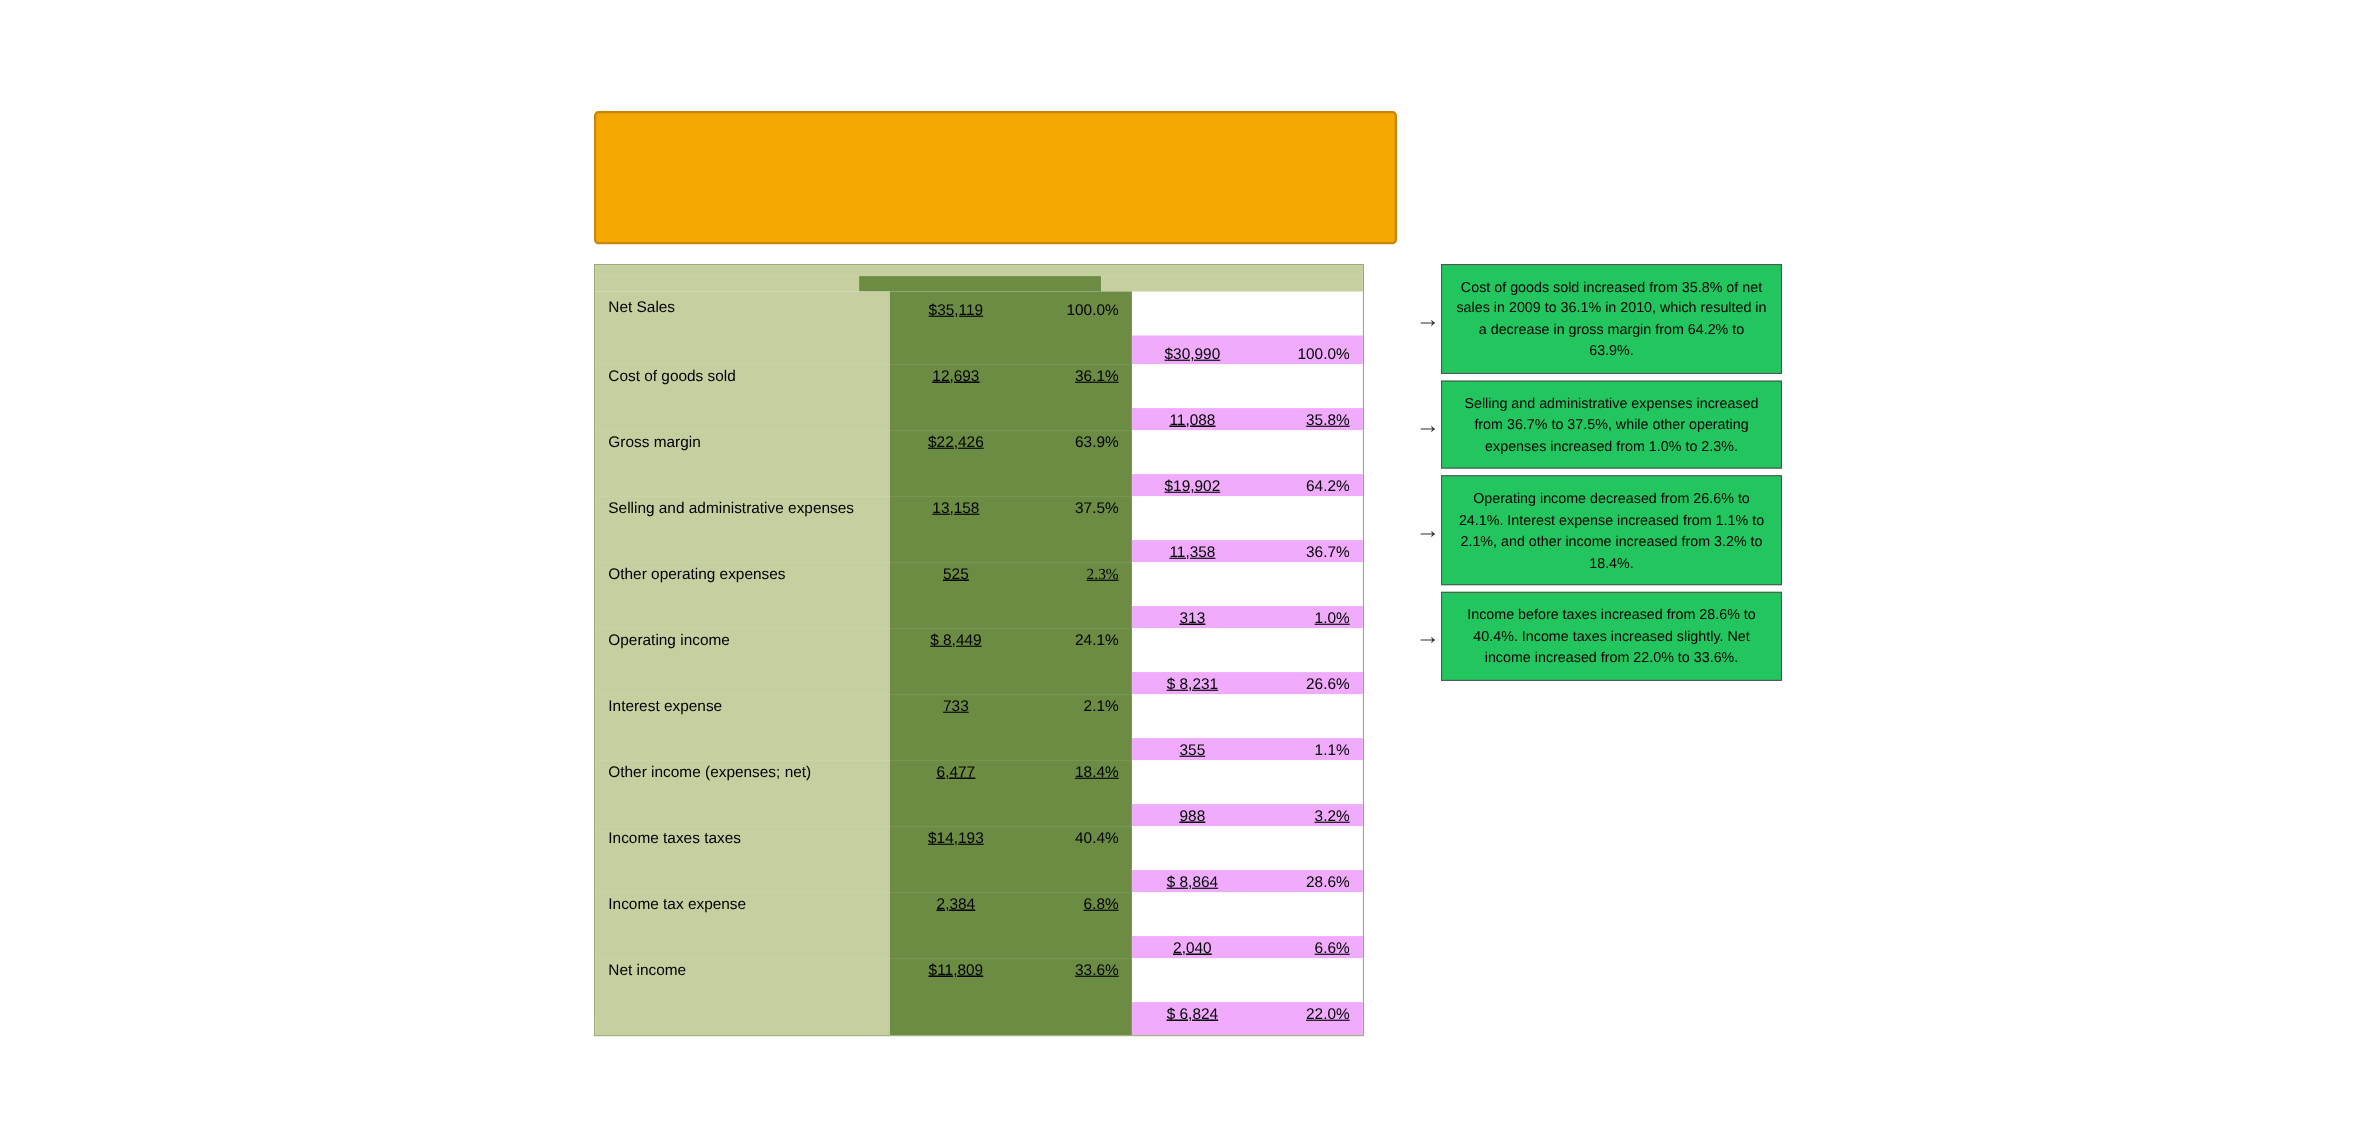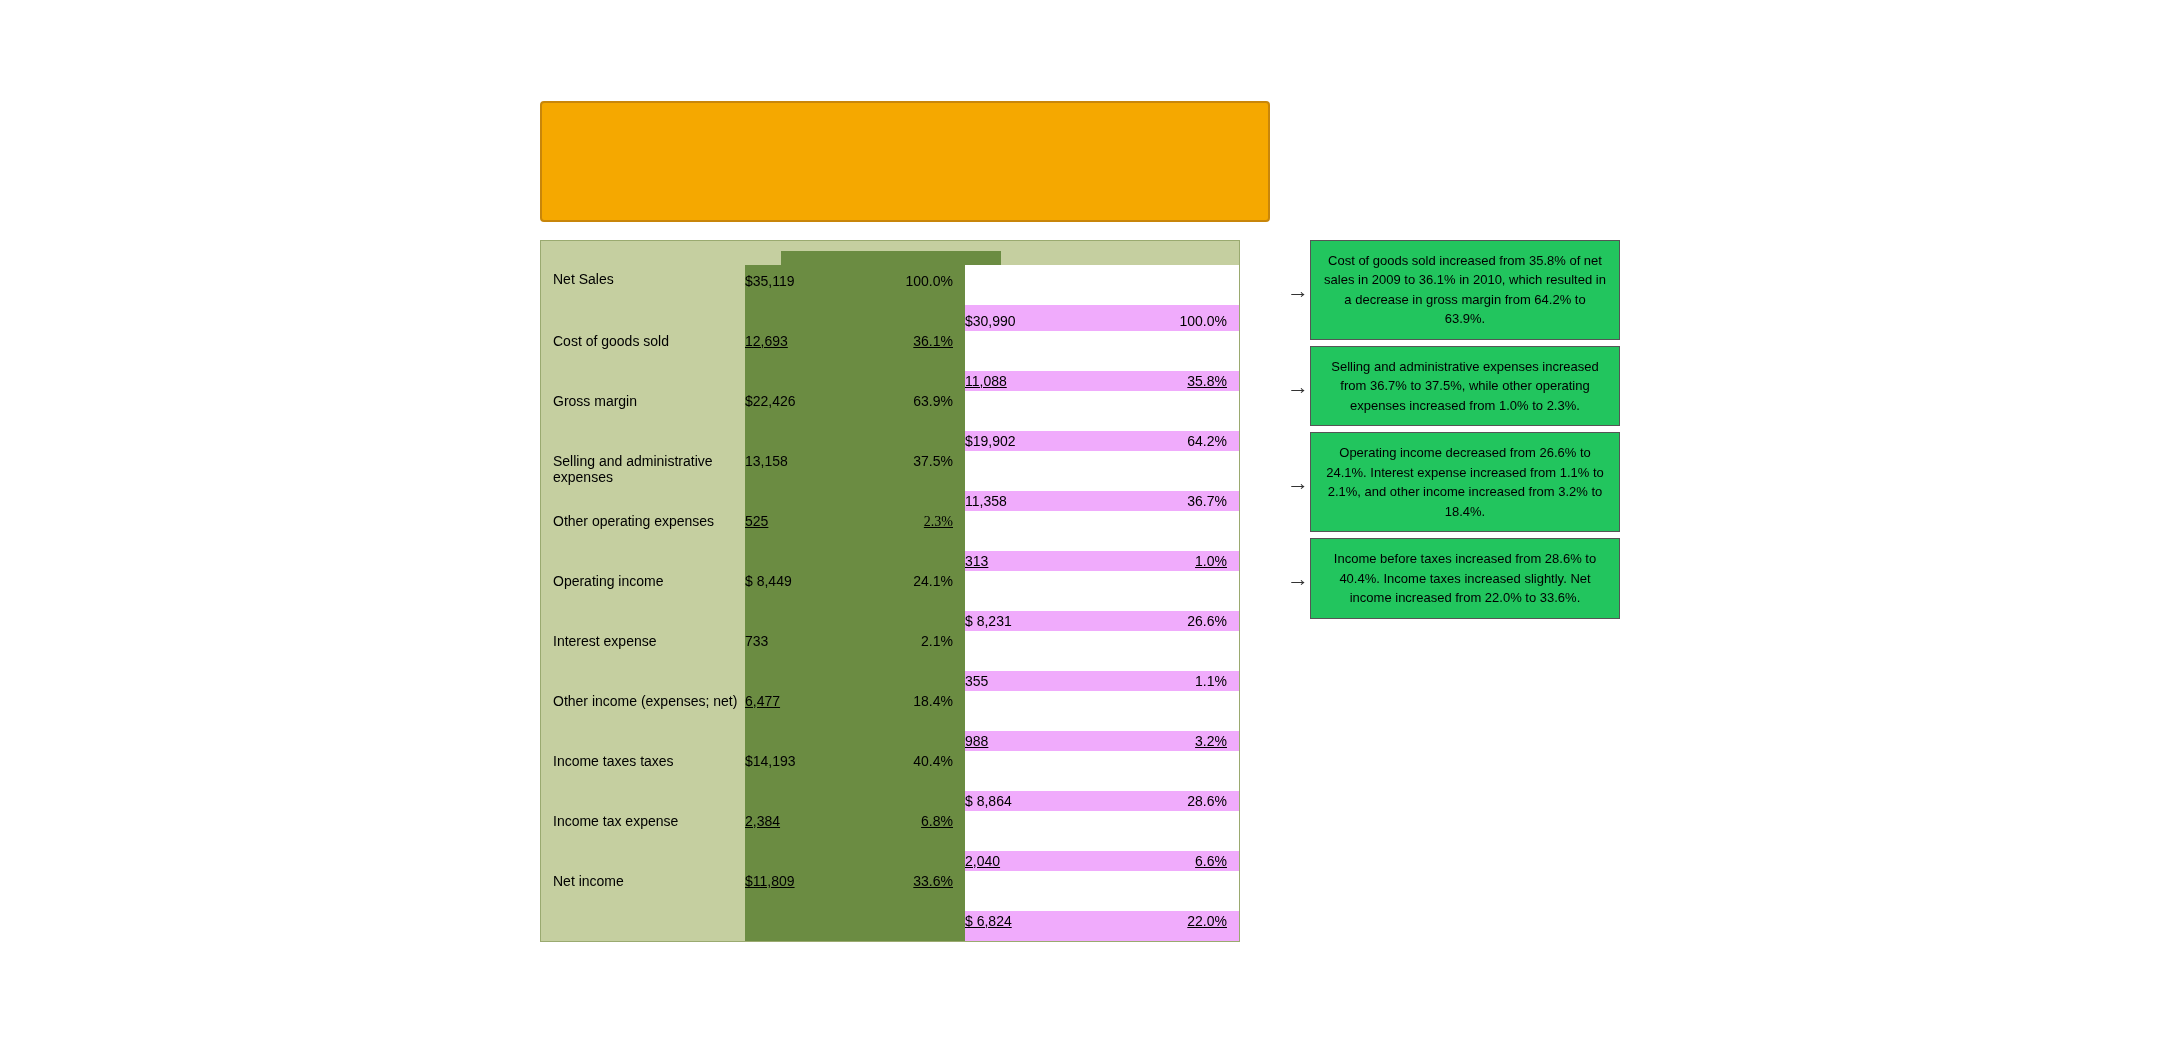--- a/index.html
+++ b/index.html
@@ -124,41 +124,42 @@
       font-weight: bold;
       font-size: 16px;
       text-decoration: underline;
     }
 
     .data-row-full {
       display: flex;
       width: 100%;
     }
     .cell-label {
-      width: 204px;
+      width: 268px;
       background: #c5cfa0;
       font-size: 14px;
       padding: 2px 4px 2px 12px;
     }
     .cell-2010 {
       width: 220px;
       background: #6b8c42;
       display: flex;
     }
     .cell-2009 {
       flex: 1;
       background: #f0abfc;
       display: flex;
       margin-top: 40px;
     }
     .cell-amount {
       flex: 1;
-      text-align: left;
+      text-align: center;
       padding: 2px 10px 2px 0;
       font-size: 14px;
+      text-decoration: underline;
     }
     .cell-pct {
       width: 90px;
       text-align: right;
       padding: 2px 12px 2px 0;
       font-size: 14px;
     }
     .col-hdr {
       font-weight: bold;
       font-size: 14px;
@@ -277,21 +278,21 @@
     </div>
     <div class="cell-2009">
       <div class="cell-amount">355</div>
       <div class="cell-pct">1.1%</div>
     </div>
   </div>
           <div class="data-row-full">
     <div class="cell-label">Other income (expenses; net)</div>
     <div class="cell-2010">
       <div class="cell-amount"><span style="text-decoration:underline;">6,477</span></div>
-      <div class="cell-pct"><span style="">18.4%</span></div>
+      <div class="cell-pct"><span style="text-decoration:underline;">18.4%</span></div>
     </div>
     <div class="cell-2009">
       <div class="cell-amount"><span style="text-decoration:underline;">988</span></div>
       <div class="cell-pct"><span style="text-decoration:underline;">3.2%</span></div>
     </div>
   </div>
           <div class="data-row-full">
     <div class="cell-label">Income taxes taxes</div>
     <div class="cell-2010">
       <div class="cell-amount">$14,193</div>

